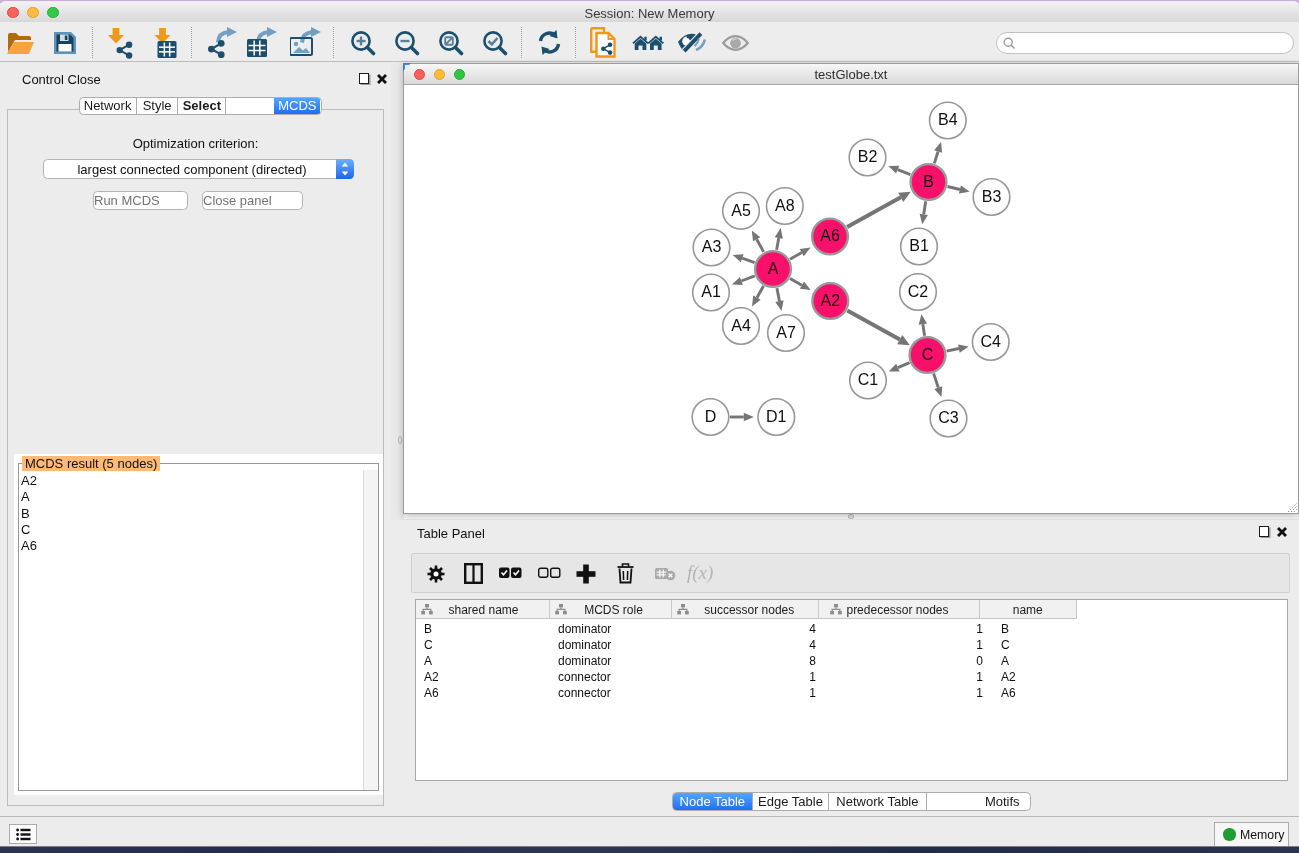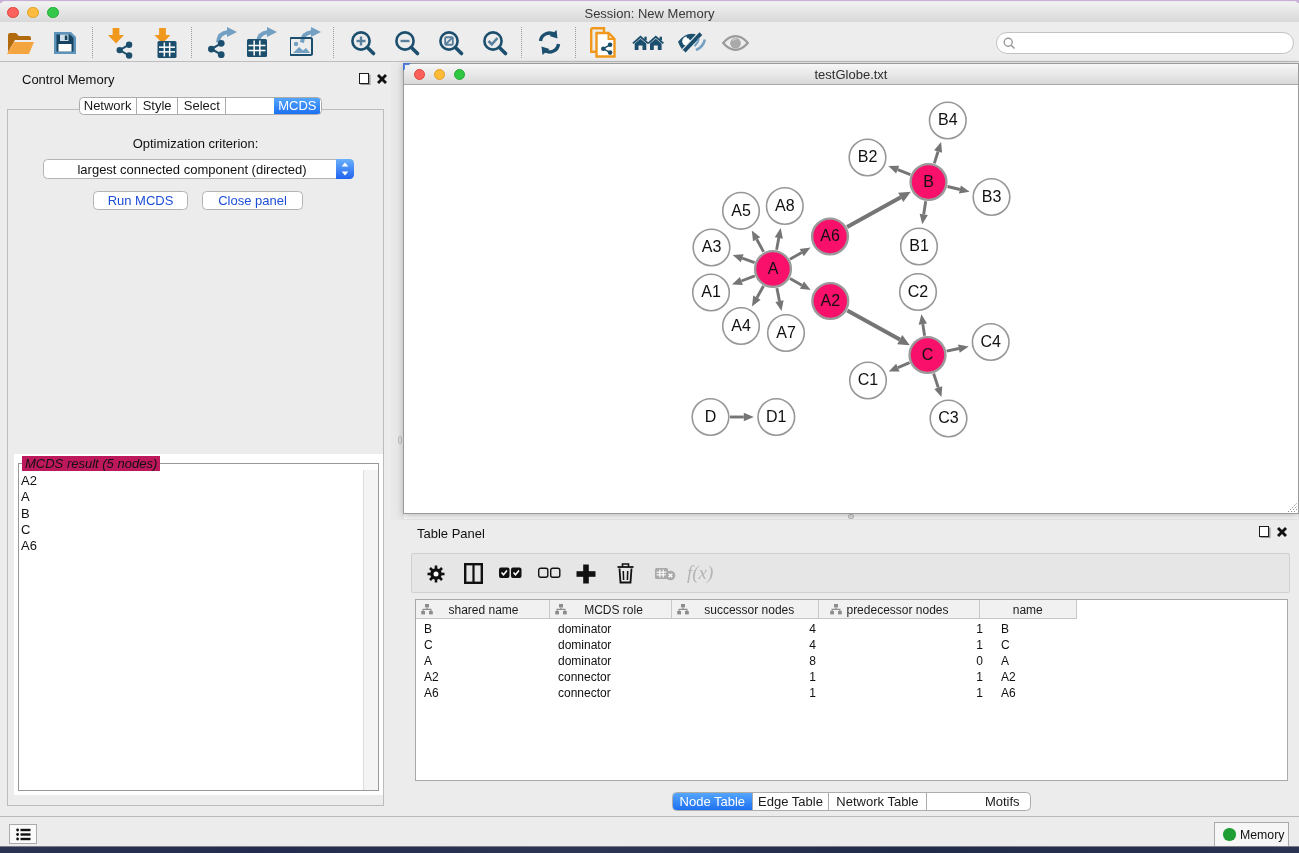--- a/index.html
+++ b/index.html
@@ -16,24 +16,24 @@
 .float-btn { width:10px; height:10.5px; border:1.5px solid #1c1c1c; background:#fff; box-shadow:1.5px 1.5px 0 #999; }
 .tabgroup { height:18px; background:#fff; border:1px solid #acacac; border-radius:4.5px; display:flex; overflow:hidden; }
 .tabgroup .seg { font-size:13px; color:#1a1a1a; text-align:center; line-height:16.5px; border-right:1px solid #acacac; }
 .tabgroup .seg:last-child { border-right:none;margin-left:48px; }
 .tabgroup .sel { background:linear-gradient(#55a6fc,#1d70f1); color:#fff; }
 .cp-border { left:7px; top:109px; width:377px; height:697px; border:1px solid #bcbcbc; }
 .opt-label { left:8px; top:136px; width:375px; text-align:center; font-size:13px; color:#111; }
 .combo { left:43px; top:159px; width:311px; height:20px; background:#fff; border:1px solid #b3b3b3; border-radius:4.5px; }
 .combo-text { width:288px; top:1.5px; left:4px; text-align:center; font-size:13px; color:#111; white-space:nowrap; }
 .combo-cap { right:-1px; top:-1px; width:18px; height:20px; border-radius:0 4.5px 4.5px 0; background:linear-gradient(#6ab1fc,#2063ef); }
-.pbtn { height:19px; background:#fff; border:1px solid #b3b3b3; border-radius:4.5px; font-size:13px; color:#1d4ed8; text-align:center; line-height:17px; }
+.pbtn { height:19px; background:#fff; border:1px solid #b3b3b3; border-radius:4.5px; font-size:13px; color:#737373; line-height:17px; }
 .mcds-box { left:14px; top:454px; width:369px; height:341px; background:#fff; }
 .group-border { left:4px; top:9px; width:361px; height:328px; border:1px solid #989898; }
-.group-title { left:8px; top:2px; background:#be185d; padding:0 3px; font-size:13px; color:#111;font-style:italic; }
+.group-title { left:8px; top:2px; background:#fdba74; padding:0 3px; font-size:13px; color:#111; }
 .mcds-list { left:7px; top:19px; font-size:13px; color:#111; line-height:16.3px; }
 .mcds-scroll { left:349px; top:16px; width:15px; height:320px; background:#f4f4f4; border-left:1px solid #dcdcdc; }
 .desktop { left:391px; top:63px; width:908px; height:457px; background:#e9e9e9; }
 .netwin { left:403px; top:63px; width:896px; height:451px; background:#fff; border:1px solid #9b9b9b; box-shadow:0 2px 7px rgba(0,0,0,0.25); }
 .netwin-tb { left:0; top:0; width:894px; height:21px; background:linear-gradient(#f7f7f7,#d9d9d9); border-bottom:1px solid #a8a8a8; }
 .netwin-title { width:100%; top:3px; text-align:center; font-size:13px; color:#2e2e2e; }
 .tablepanel { left:391px; top:520px; width:908px; height:296px; background:#ececec; }
 .ntable { left:415px; top:599px; width:873px; height:182px; background:#fff; border:1px solid #a9a9a9; }
 .nt-header { left:0; top:0; width:661px; height:19px; background:#f1f1f1; border-bottom:1px solid #c6c6c6; }
 .nt-col { top:0; height:19px; border-right:1px solid #c9c9c9; position:absolute; }
@@ -197,30 +197,30 @@
 <svg class="abs icon" style="left:722px;top:35px" width="27" height="16" viewBox="0 0 27 16">
     <path d="M1.2,8 Q7,1.2 13.5,1.2 Q20,1.2 25.8,8 Q20,14.8 13.5,14.8 Q7,14.8 1.2,8 Z" fill="none" stroke="#9b9b9b" stroke-width="2.2"></path>
     <circle cx="13.5" cy="8.2" r="5.4" fill="#a9a9a9"></circle>
     <path d="M10.5,5.5 A4.2,4.2 0 0 1 14.5,4.2" fill="none" stroke="#c9c9c9" stroke-width="1.6"></path>
   </svg>
 <div class="abs searchbox"></div>
 <svg class="abs icon" style="left:1003px;top:37px" width="13" height="13" viewBox="0 0 13 13">
     <circle cx="5.2" cy="5.2" r="4" fill="none" stroke="#9a9a9a" stroke-width="1.4"></circle>
     <line x1="8.2" y1="8.2" x2="11.5" y2="11.5" stroke="#9a9a9a" stroke-width="1.6"></line>
   </svg>
-<div class="abs panel-hdr" style="left:22px;top:72px;">Control Memory</div>
+<div class="abs panel-hdr" style="left:22px;top:72px;">Control Close</div>
 <div class="abs float-btn" style="left:359px;top:73px;"></div>
 <svg class="abs" style="left:376px;top:73px" width="12" height="12" viewBox="0 0 12 12">
     <path d="M1,3 L3,1 L6,4 L9,1 L11,3 L8,6 L11,9 L9,11 L6,8 L3,11 L1,9 L4,6 Z" fill="#111"></path>
   </svg>
 <div class="abs cp-border"></div>
 <div class="abs tabgroup" style="left:78.5px;top:96.5px;width:243px;">
 <div class="seg" style="width:72px;">Network</div>
 <div class="seg" style="width:52.5px;">Style</div>
-<div class="seg" style="width:60px;">Select</div>
+<div class="seg" style="width:60px;font-weight:bold;">Select</div>
 <div class="seg sel" style="width:58.5px;">MCDS</div>
 </div>
 <div class="abs opt-label">Optimization criterion:</div>
 <div class="abs combo">
 <div class="abs combo-text">largest connected component (directed)</div>
 <div class="abs combo-cap">
       <svg width="18" height="20" viewBox="0 0 18 20">
 <polygon points="9,3.5 12.3,7.5 5.7,7.5" fill="#fff"></polygon>
 <polygon points="9,16.5 12.3,12.5 5.7,12.5" fill="#fff"></polygon>
       </svg>

